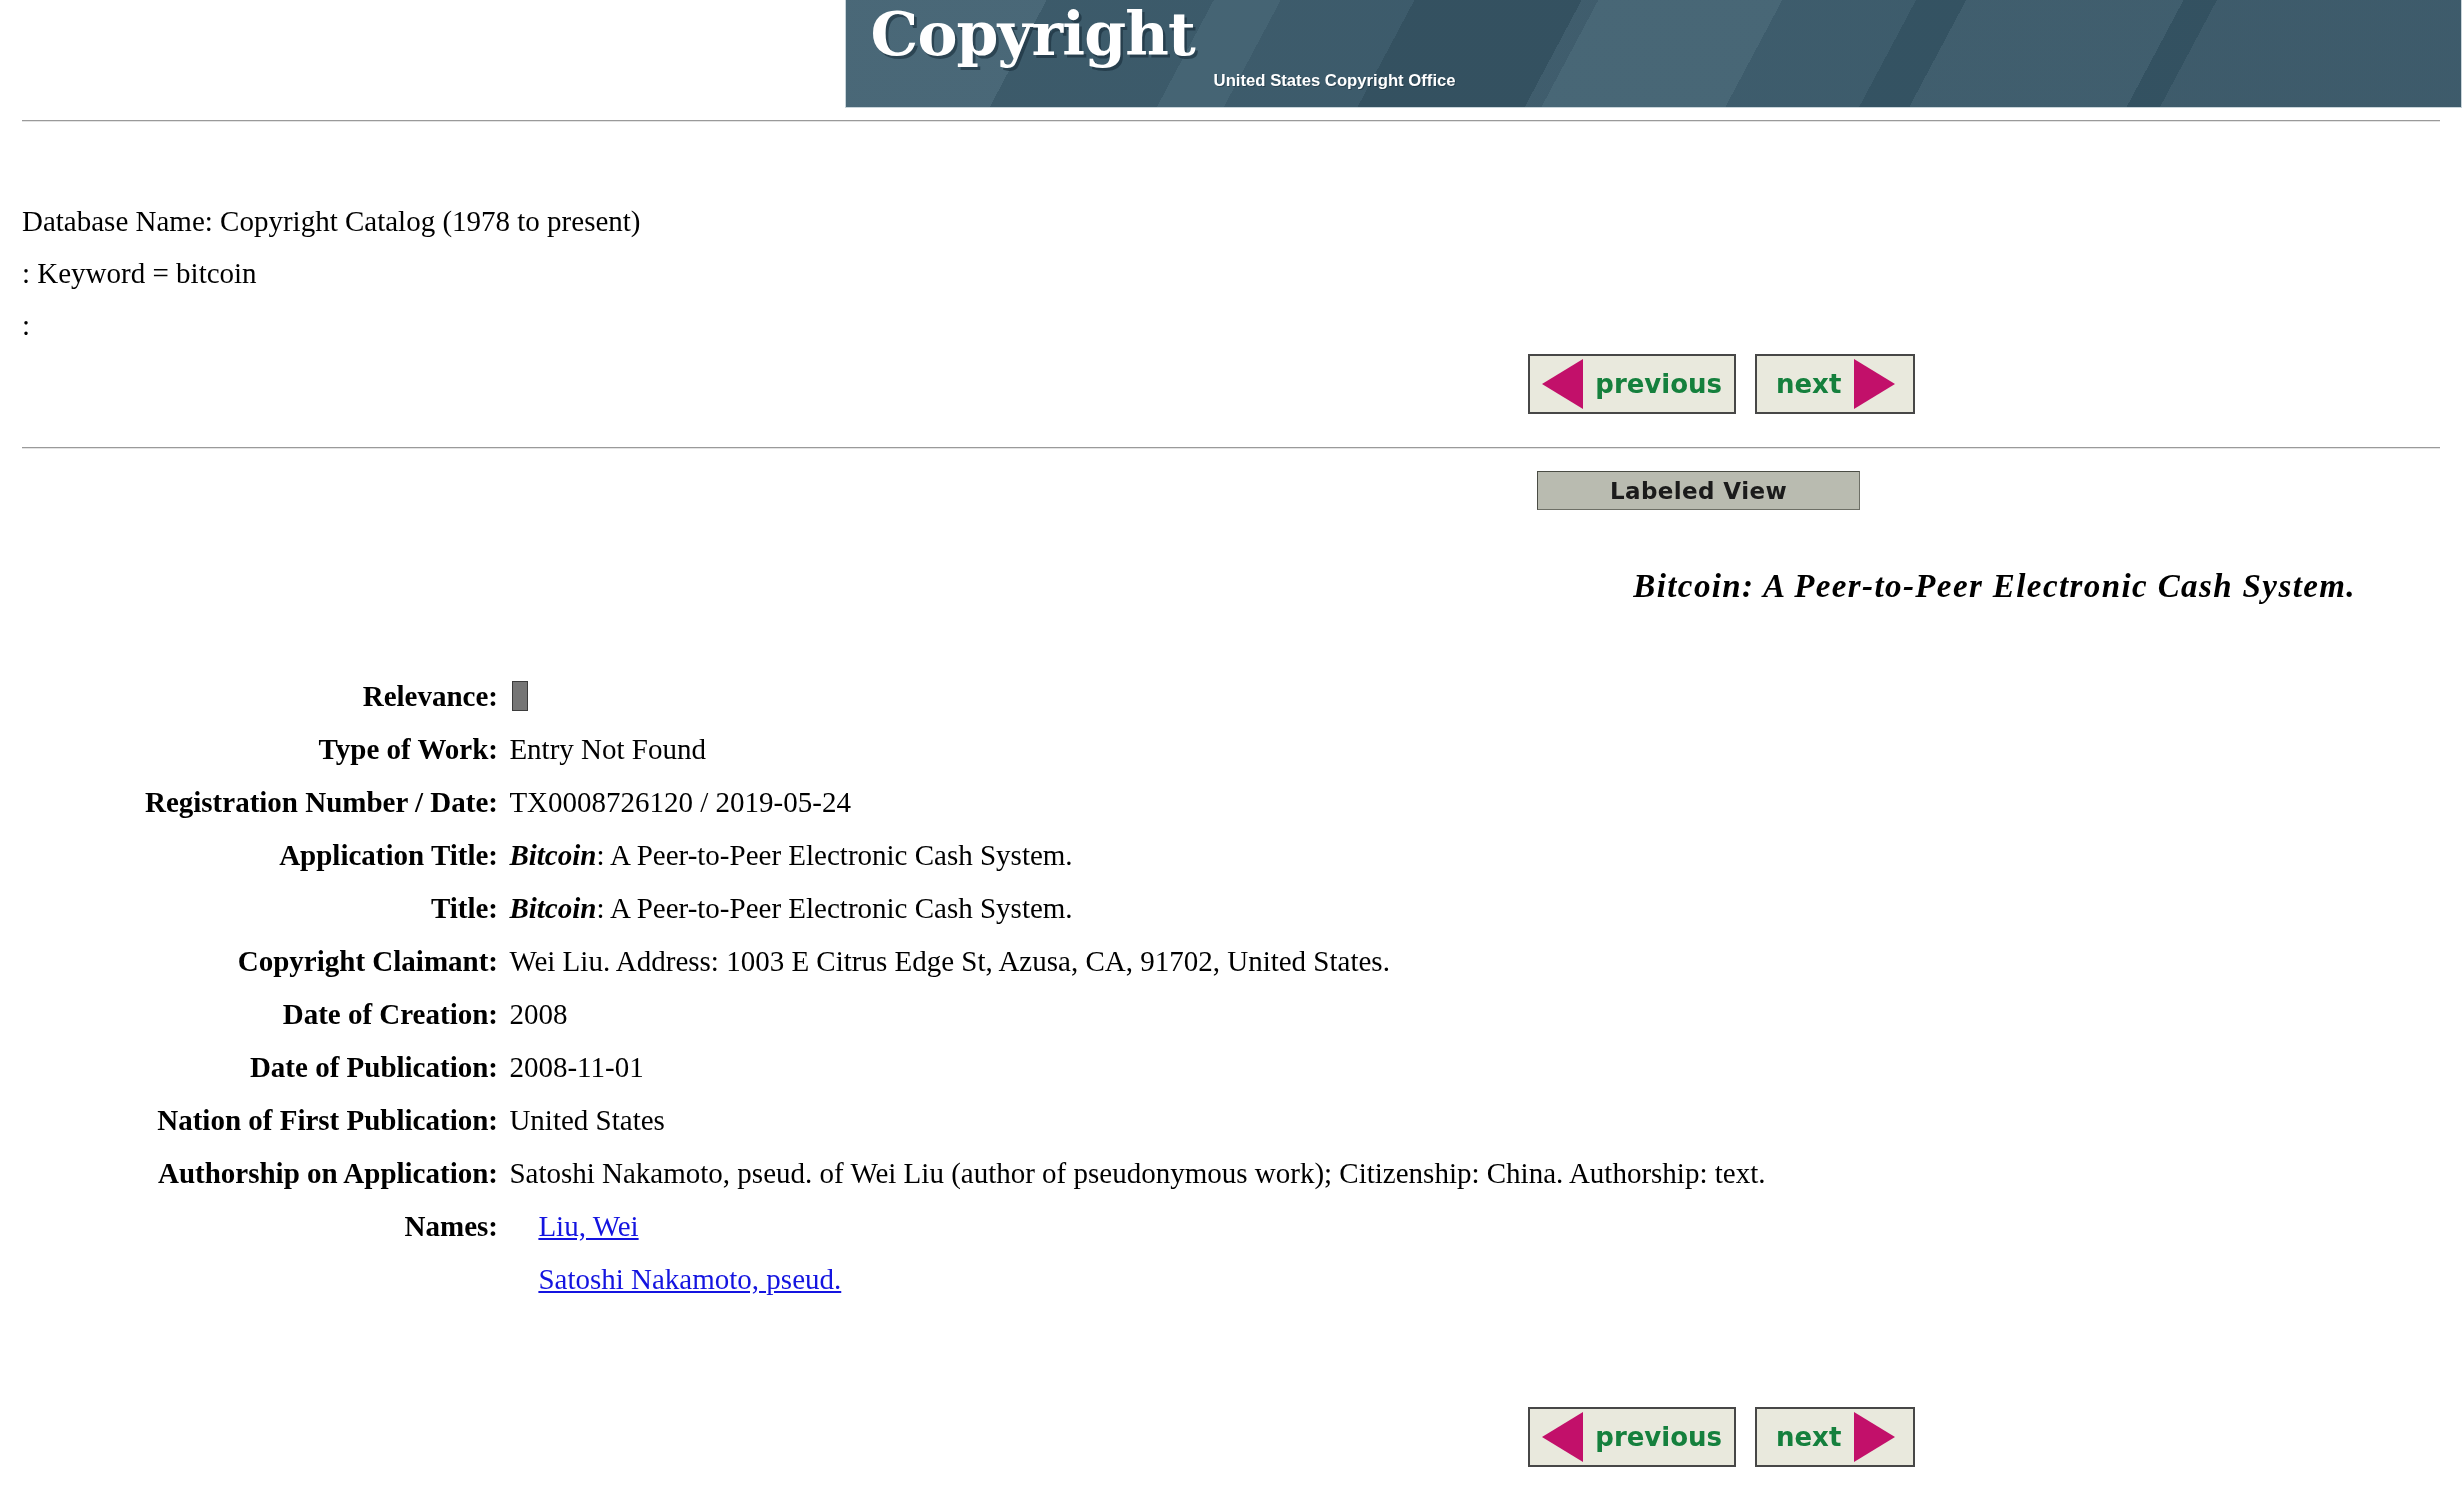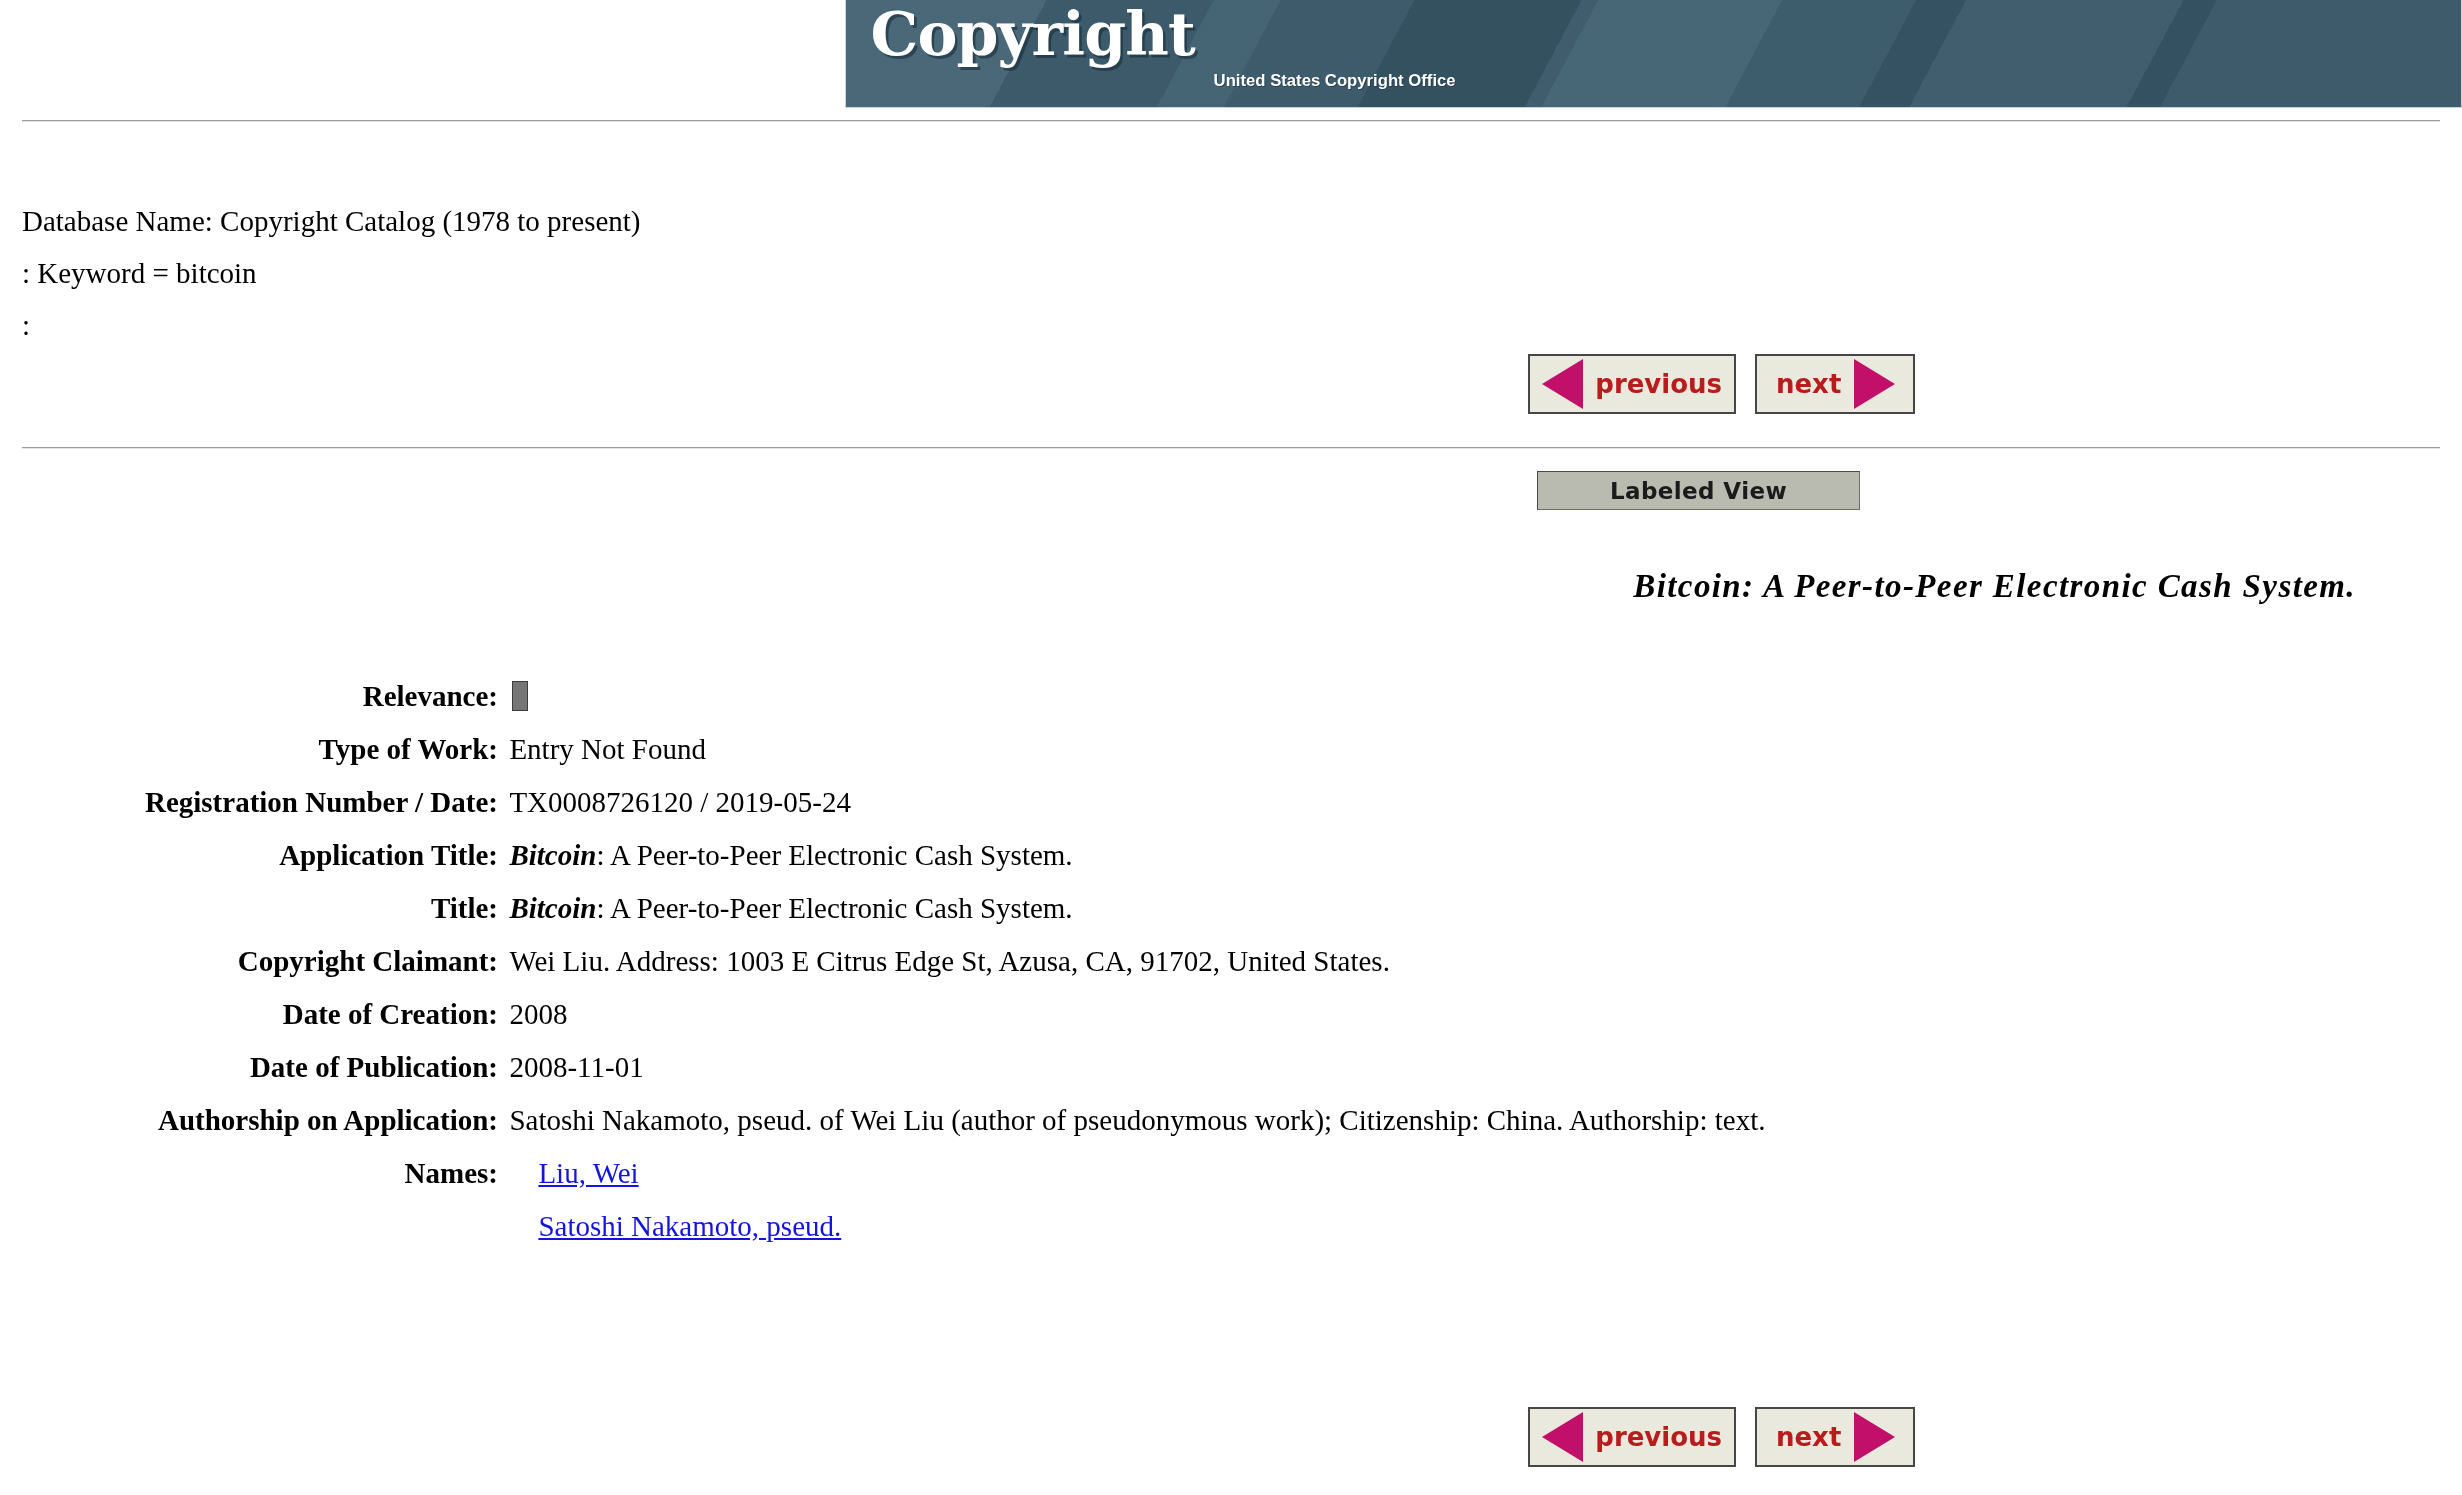--- a/index.html
+++ b/index.html
@@ -110,21 +110,21 @@
     justify-content: center;
     gap: 12.3px;
     height: 60px;
     padding: 0 16px;
     background: #e9e9dd;
     border: 2.6px solid #474747;
     box-sizing: border-box;
     font-family: "DejaVu Sans", "Liberation Sans", sans-serif;
     font-weight: bold;
     font-size: 26px;
-    color: #b91c1c;
+    color: #15803d;
     cursor: pointer;
     user-select: none;
   }
   #navbar-top .navbtn.prev,
   #navbar-bottom .navbtn.prev { width: 208px; }
   #navbar-top .navbtn.next,
   #navbar-bottom .navbtn.next { width: 160px; }
 
   .tri {
     width: 0;
@@ -299,20 +299,24 @@
     </tr>
     <tr>
       <td class="flabel">Date of Creation:</td>
       <td class="fvalue">2008</td>
     </tr>
     <tr>
       <td class="flabel">Date of Publication:</td>
       <td class="fvalue">2008-11-01</td>
     </tr>
     <tr>
+      <td class="flabel">Nation of First Publication:</td>
+      <td class="fvalue">United States</td>
+    </tr>
+    <tr>
       <td class="flabel">Authorship on Application:</td>
       <td class="fvalue">Satoshi Nakamoto, pseud. of Wei Liu (author of pseudonymous work); Citizenship: China. Authorship: text.</td>
     </tr>
     <tr>
       <td class="flabel">Names:</td>
       <td class="fvalue">
         <a class="name-link">Liu, Wei</a>
         <a class="name-link">Satoshi Nakamoto, pseud.</a>
       </td>
     </tr>

